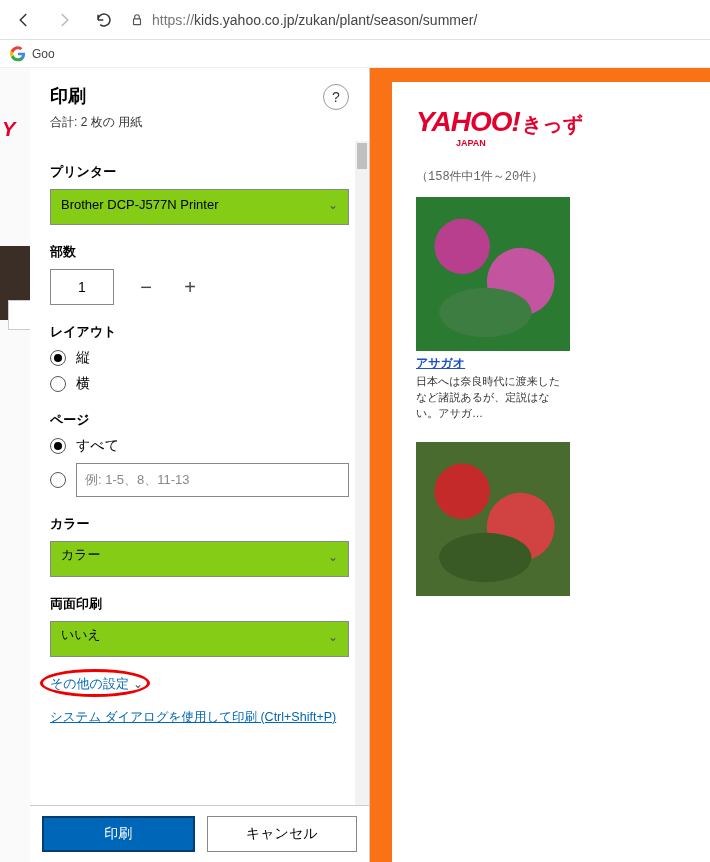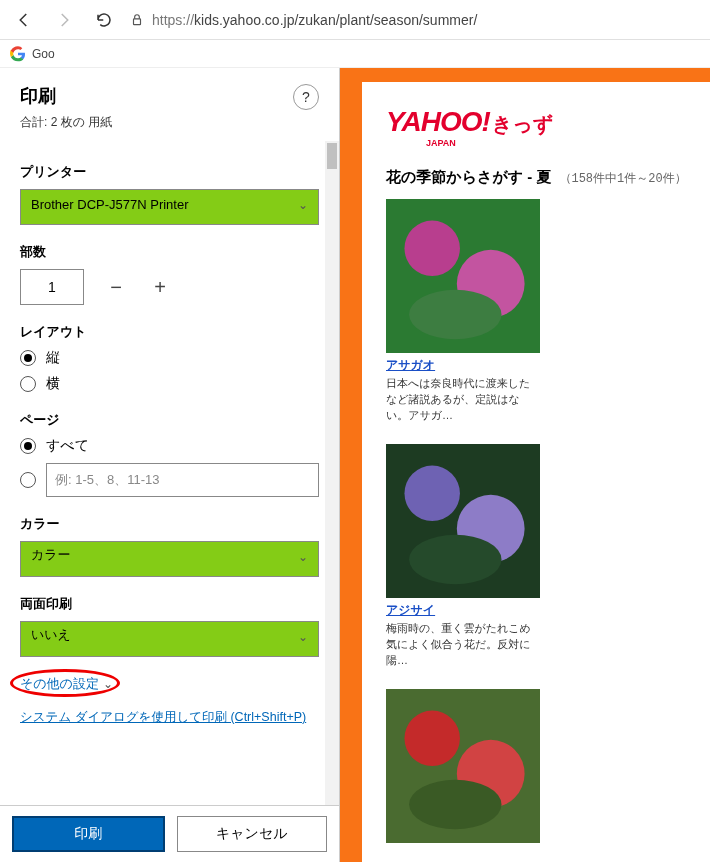--- a/index.html
+++ b/index.html
@@ -116,21 +116,21 @@
   </svg>
   <span>Goo</span>
 </div>
 
 <div class="partial-left">
   <div class="pl-logo"><span class="y-red">Y</span></div>
   <div class="pl-dark"></div>
   <div class="pl-sq"></div>
 </div>
 
-<div class="main-row" style="position:relative; z-index:2;">
+<div class="main-row" style="position:relative; z-index:2;margin-left:30px;">
 
   <div class="print-panel">
     <div class="pp-head">
       <div class="pp-title">印刷</div>
       <div class="help-btn">?</div>
     </div>
     <div class="pp-sub">合計: 2 枚の 用紙</div>
 
     <div class="pp-scroll">
       <div class="tiny-scrollbar">
@@ -207,47 +207,36 @@
       <div class="y-logo">
         <span class="y-red">YAHOO!</span>
         <span style="display:inline-flex;flex-direction:column;align-items:center;">
           <span class="y-kids">きっず</span>
         </span>
       </div>
       <div class="y-japan" style="margin:-10px 0 8px 40px;">JAPAN</div>
 
 
       <div class="page-head">
-        <span class="page-head-title">花の季節からさがす - 夏</span>
         <span class="page-head-count">（158件中1件～20件）</span>
       </div>
 
       <div class="grid" id="grid">
           <div class="card">
             <svg class="thumb" viewBox="0 0 100 100">
     <rect width="100" height="100" fill="#2b7a32"></rect>
     <circle cx="30" cy="32" r="18" fill="#b83e8e"></circle>
     <circle cx="68" cy="55" r="22" fill="#c354a0"></circle>
     <ellipse cx="45" cy="75" rx="30" ry="16" fill="#3d7d41"></ellipse>
   </svg>
             <div class="card-title">アサガオ</div>
             <div class="card-desc">日本へは奈良時代に渡来したなど諸説あるが、定説はない。アサガ…</div>
           </div>
           <div class="card">
             <svg class="thumb" viewBox="0 0 100 100">
-    <rect width="100" height="100" fill="#1d3b22"></rect>
-    <circle cx="30" cy="32" r="18" fill="#6e62b3"></circle>
-    <circle cx="68" cy="55" r="22" fill="#8d7cc7"></circle>
-    <ellipse cx="45" cy="75" rx="30" ry="16" fill="#254a2b"></ellipse>
-  </svg>
-            <div class="card-title">アジサイ</div>
-            <div class="card-desc">梅雨時の、重く雲がたれこめ気によく似合う花だ。反対に陽…</div>
-          </div>
-          <div class="card">
-            <svg class="thumb" viewBox="0 0 100 100">
     <rect width="100" height="100" fill="#4a6b30"></rect>
     <circle cx="30" cy="32" r="18" fill="#c42a2a"></circle>
     <circle cx="68" cy="55" r="22" fill="#d14343"></circle>
     <ellipse cx="45" cy="75" rx="30" ry="16" fill="#3a5a25"></ellipse>
   </svg>
           </div>
         </div>
 
     </div>
   </div>

